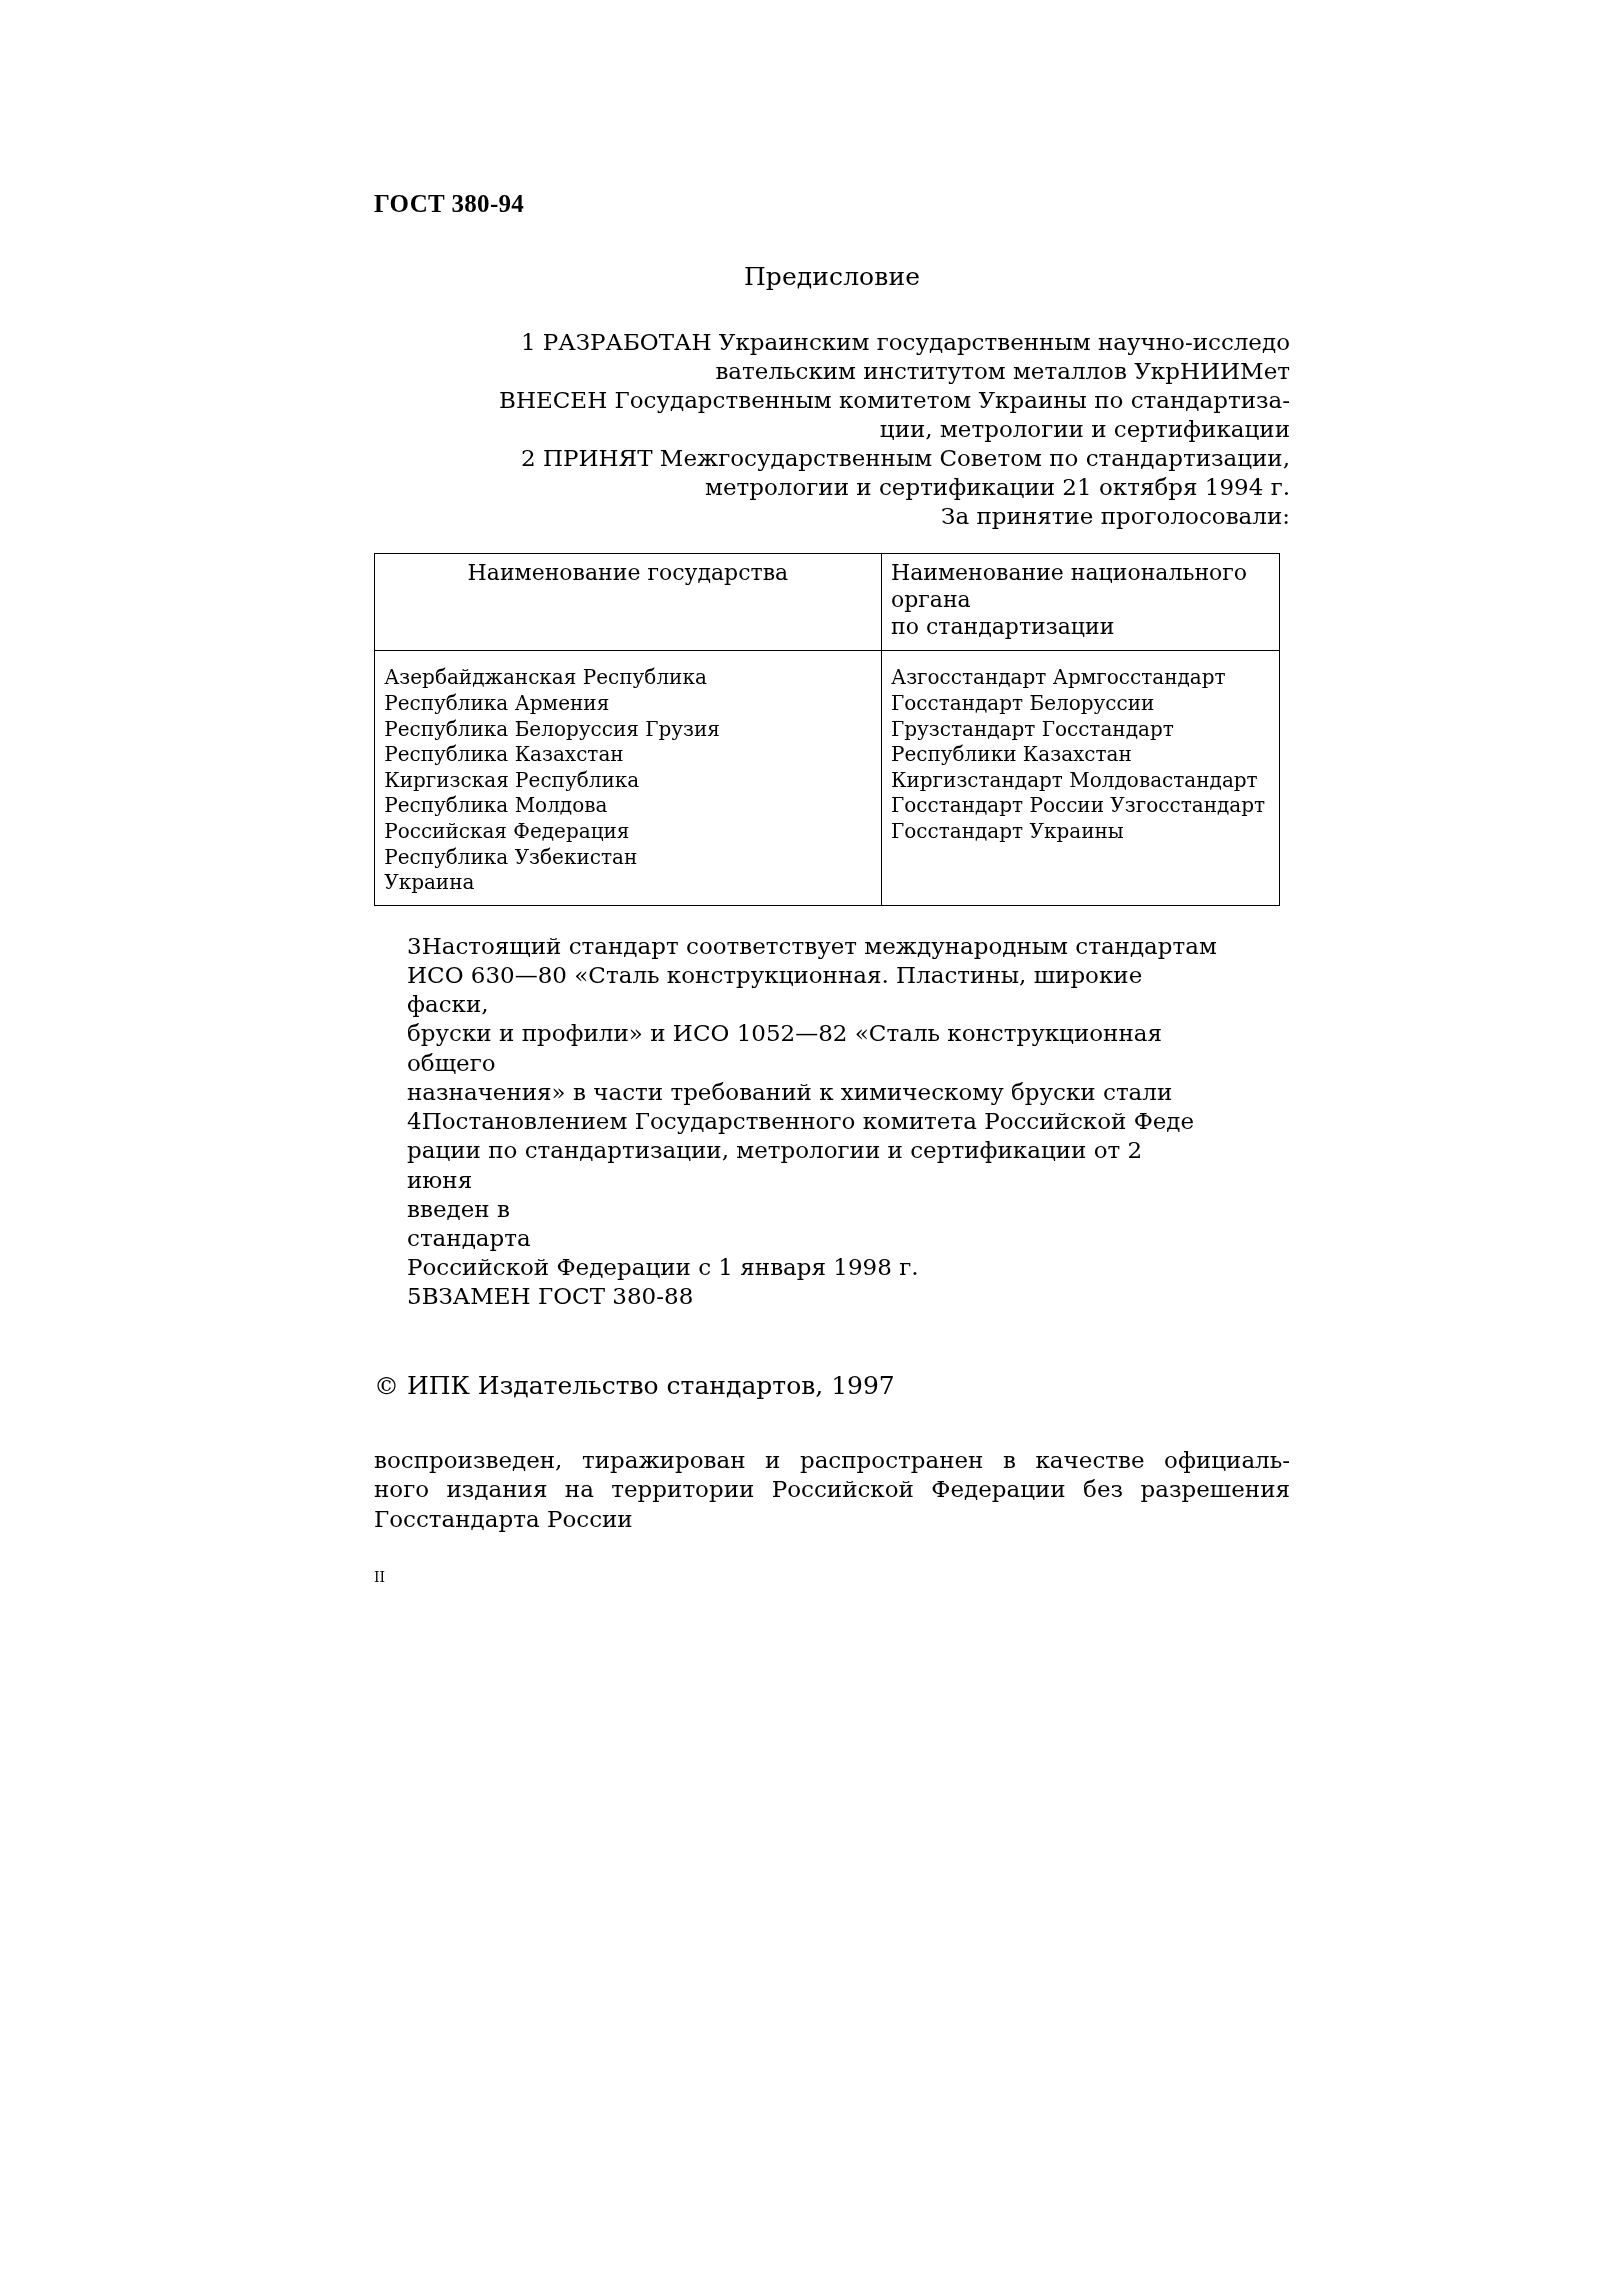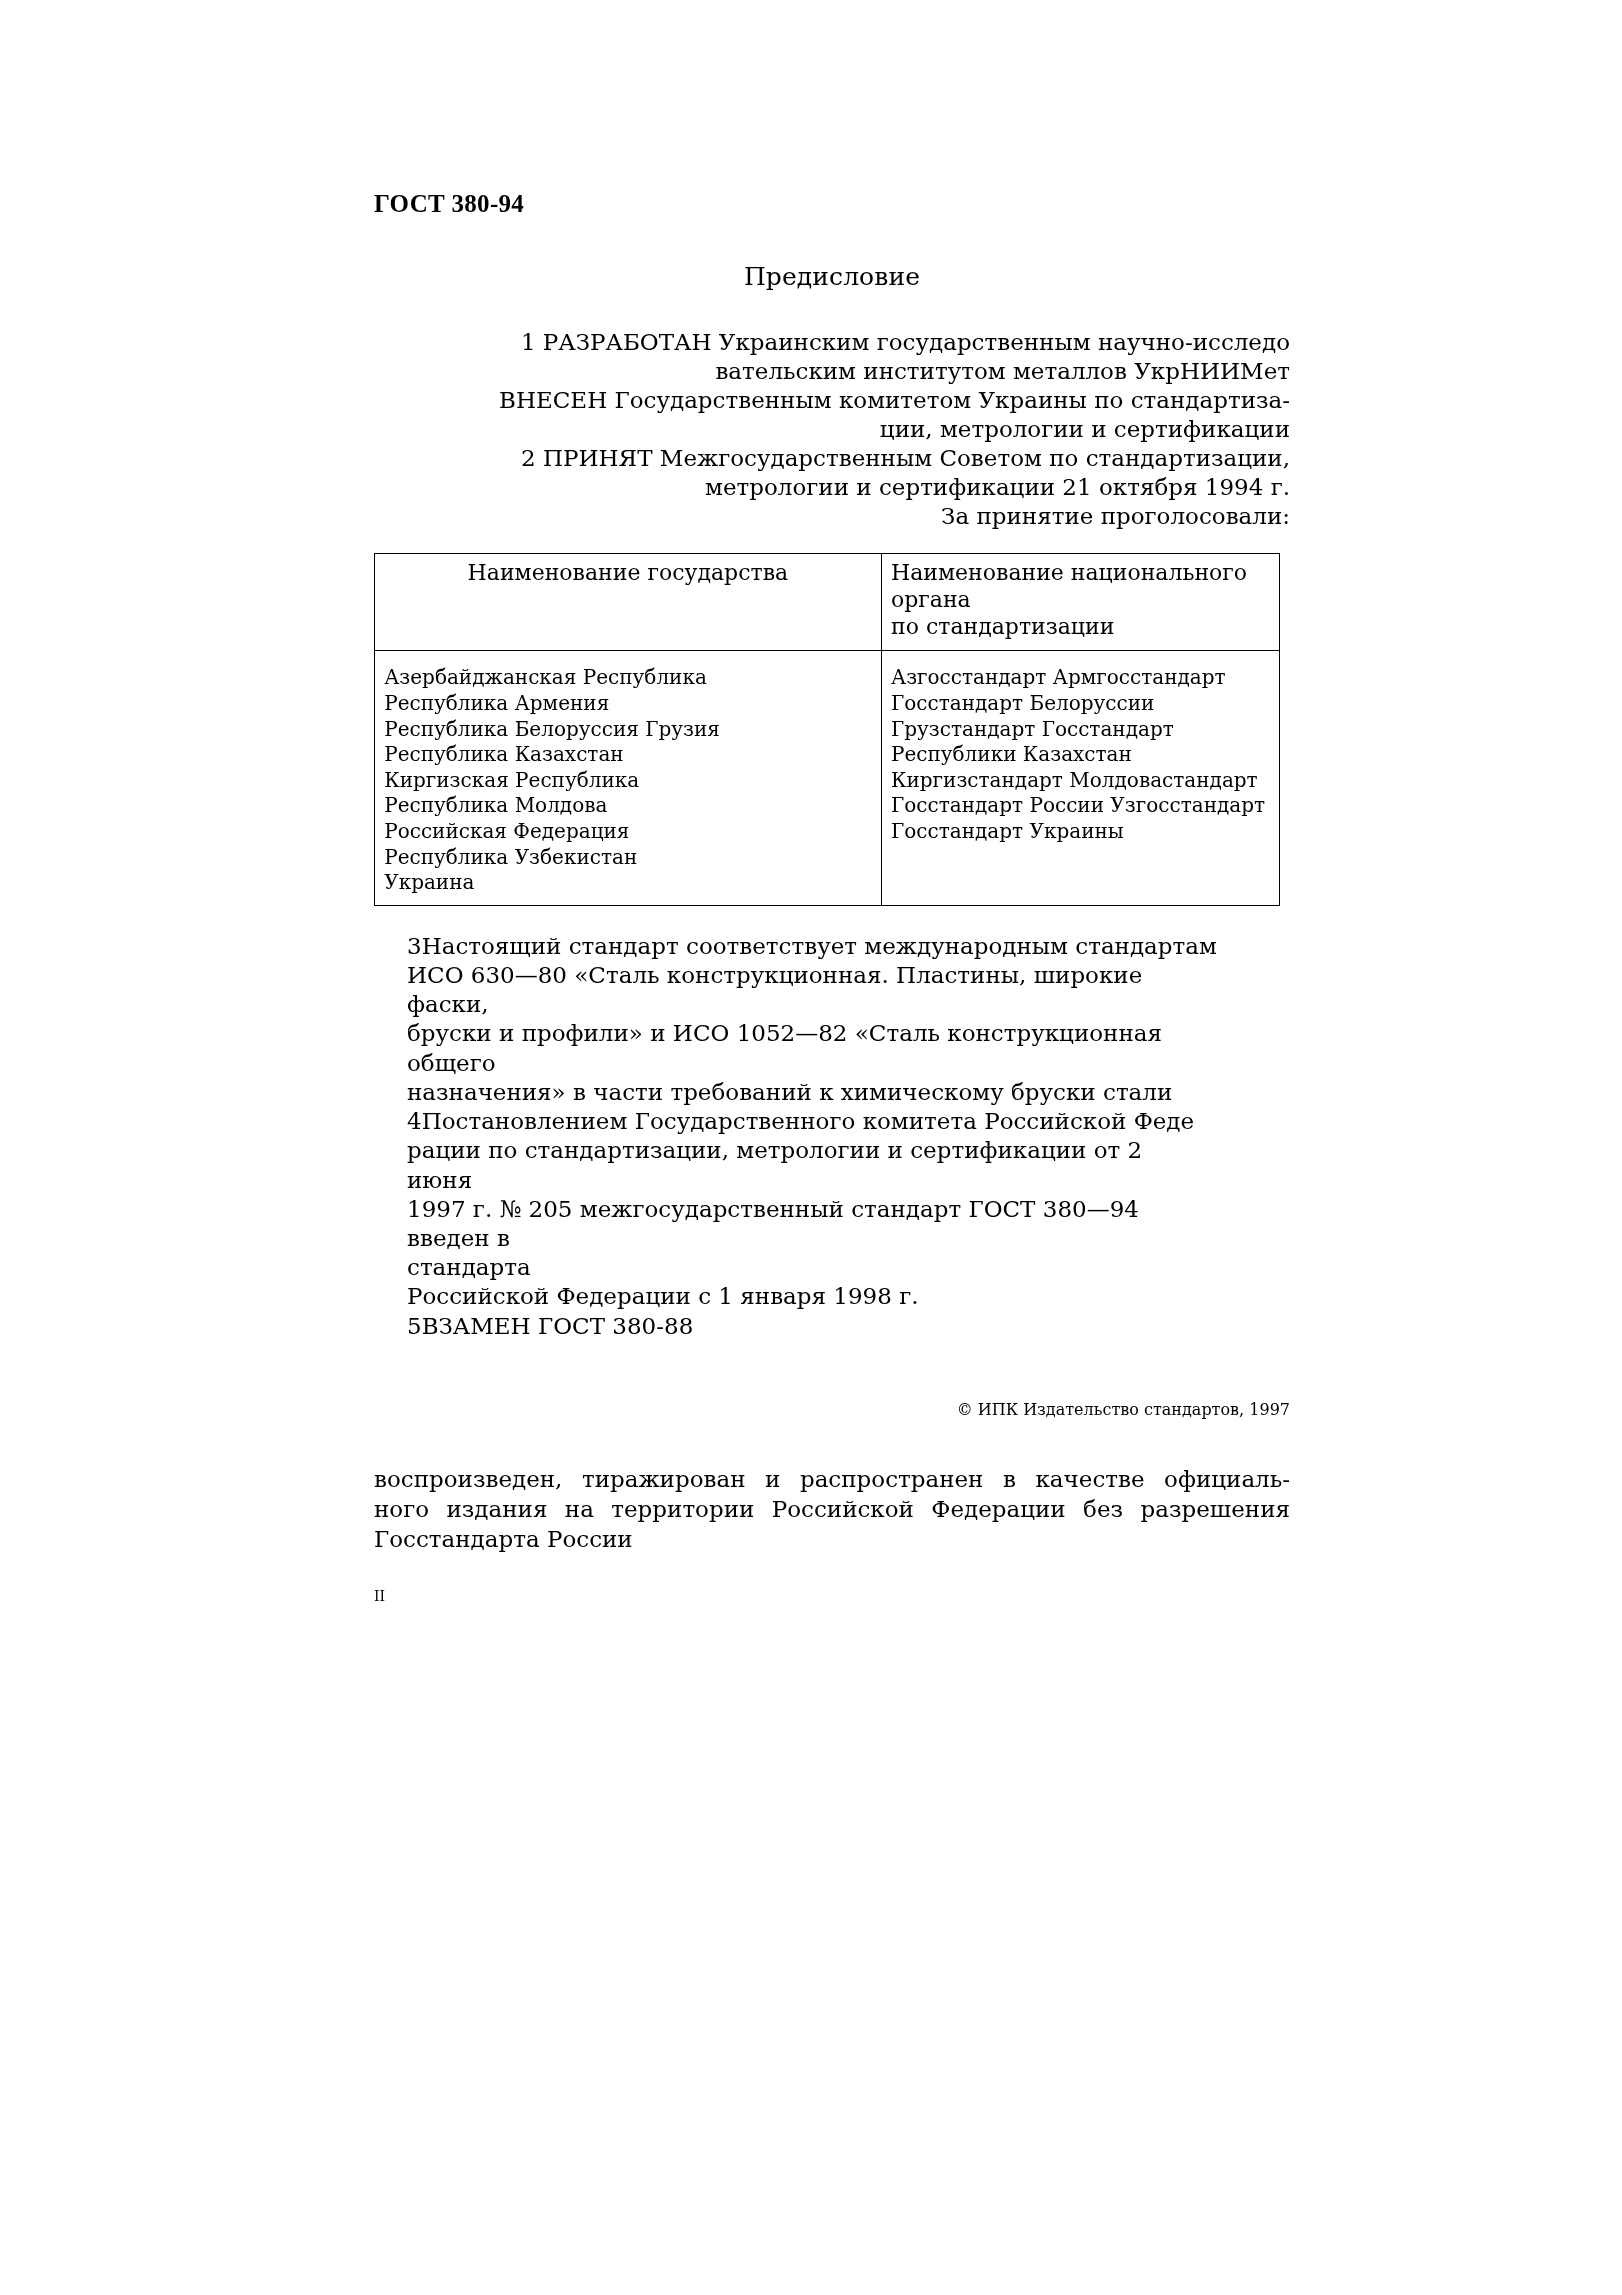--- a/index.html
+++ b/index.html
@@ -107,23 +107,23 @@
     font-family: "DejaVu Serif", serif;
     font-size: 23px;
     line-height: 1.27;
   }
   .notes p {
     margin: 0;
   }
 
   .copyright {
     margin-top: 59px;
-    text-align: right;
-    font-family: "DejaVu Serif", serif;
-    font-size: 16px;
+    text-align: left;
+    font-family: "DejaVu Serif", serif;
+    font-size: 25px;
   }
 
   .disclaimer {
     margin-top: 46px;
     font-family: "DejaVu Serif", serif;
     font-size: 23px;
     line-height: 1.3;
     text-align: justify;
   }
   .disclaimer .indent {
@@ -208,21 +208,20 @@
     <div class="notes">
       <p>3Настоящий стандарт соответствует международным стандартам</p>
       <p>ИСО 630—80 «Сталь конструкционная. Пластины, широкие</p>
       <p>фаски,</p>
       <p>бруски и профили» и ИСО 1052—82 «Сталь конструкционная</p>
       <p>общего</p>
       <p>назначения» в части требований к химическому бруски стали</p>
       <p>4Постановлением Государственного комитета Российской Феде</p>
       <p>рации по стандартизации, метрологии и сертификации от 2</p>
       <p>июня</p>
-      <p>1997 г. № 205 межгосударственный стандарт ГОСТ 380—94</p>
       <p>введен в</p>
       <p>стандарта</p>
       <p>Российской Федерации с 1 января 1998 г.</p>
       <p>5ВЗАМЕН ГОСТ 380-88</p>
     </div>
 
     <div class="copyright">© ИПК Издательство стандартов, 1997</div>
 
     <div class="disclaimer">
       <div class="spread">воспроизведен, тиражирован и распространен в качестве официаль-</div>

